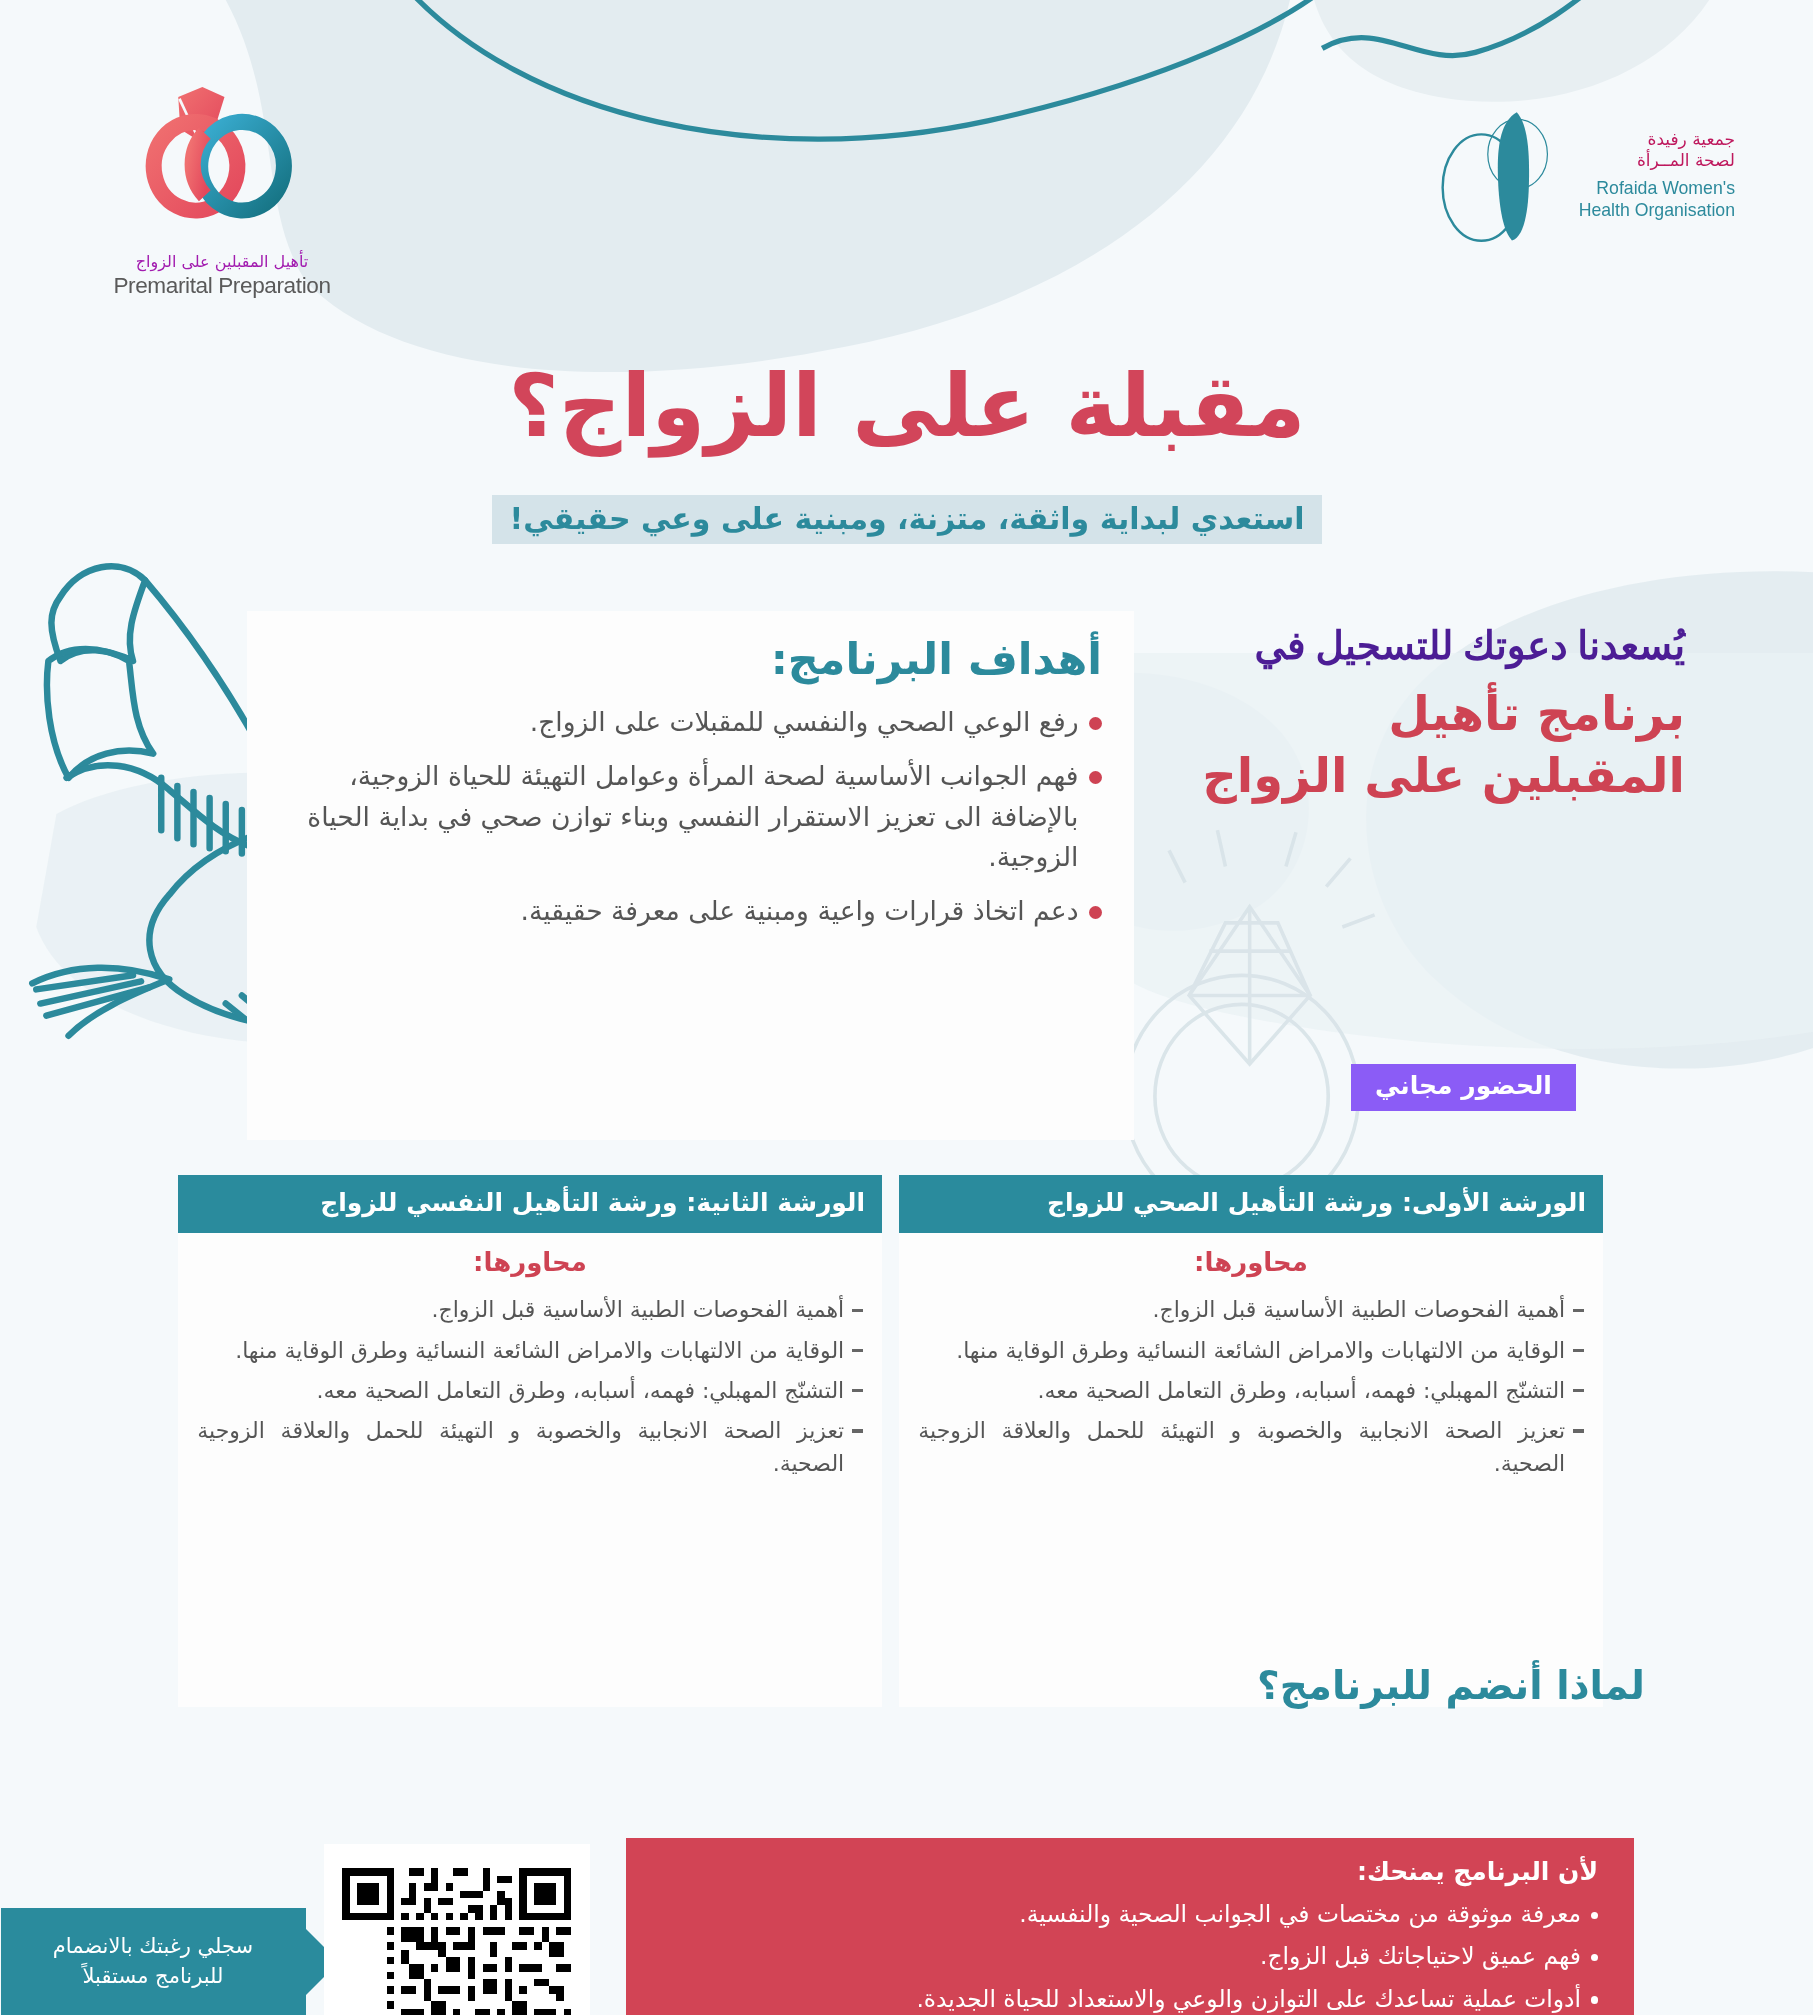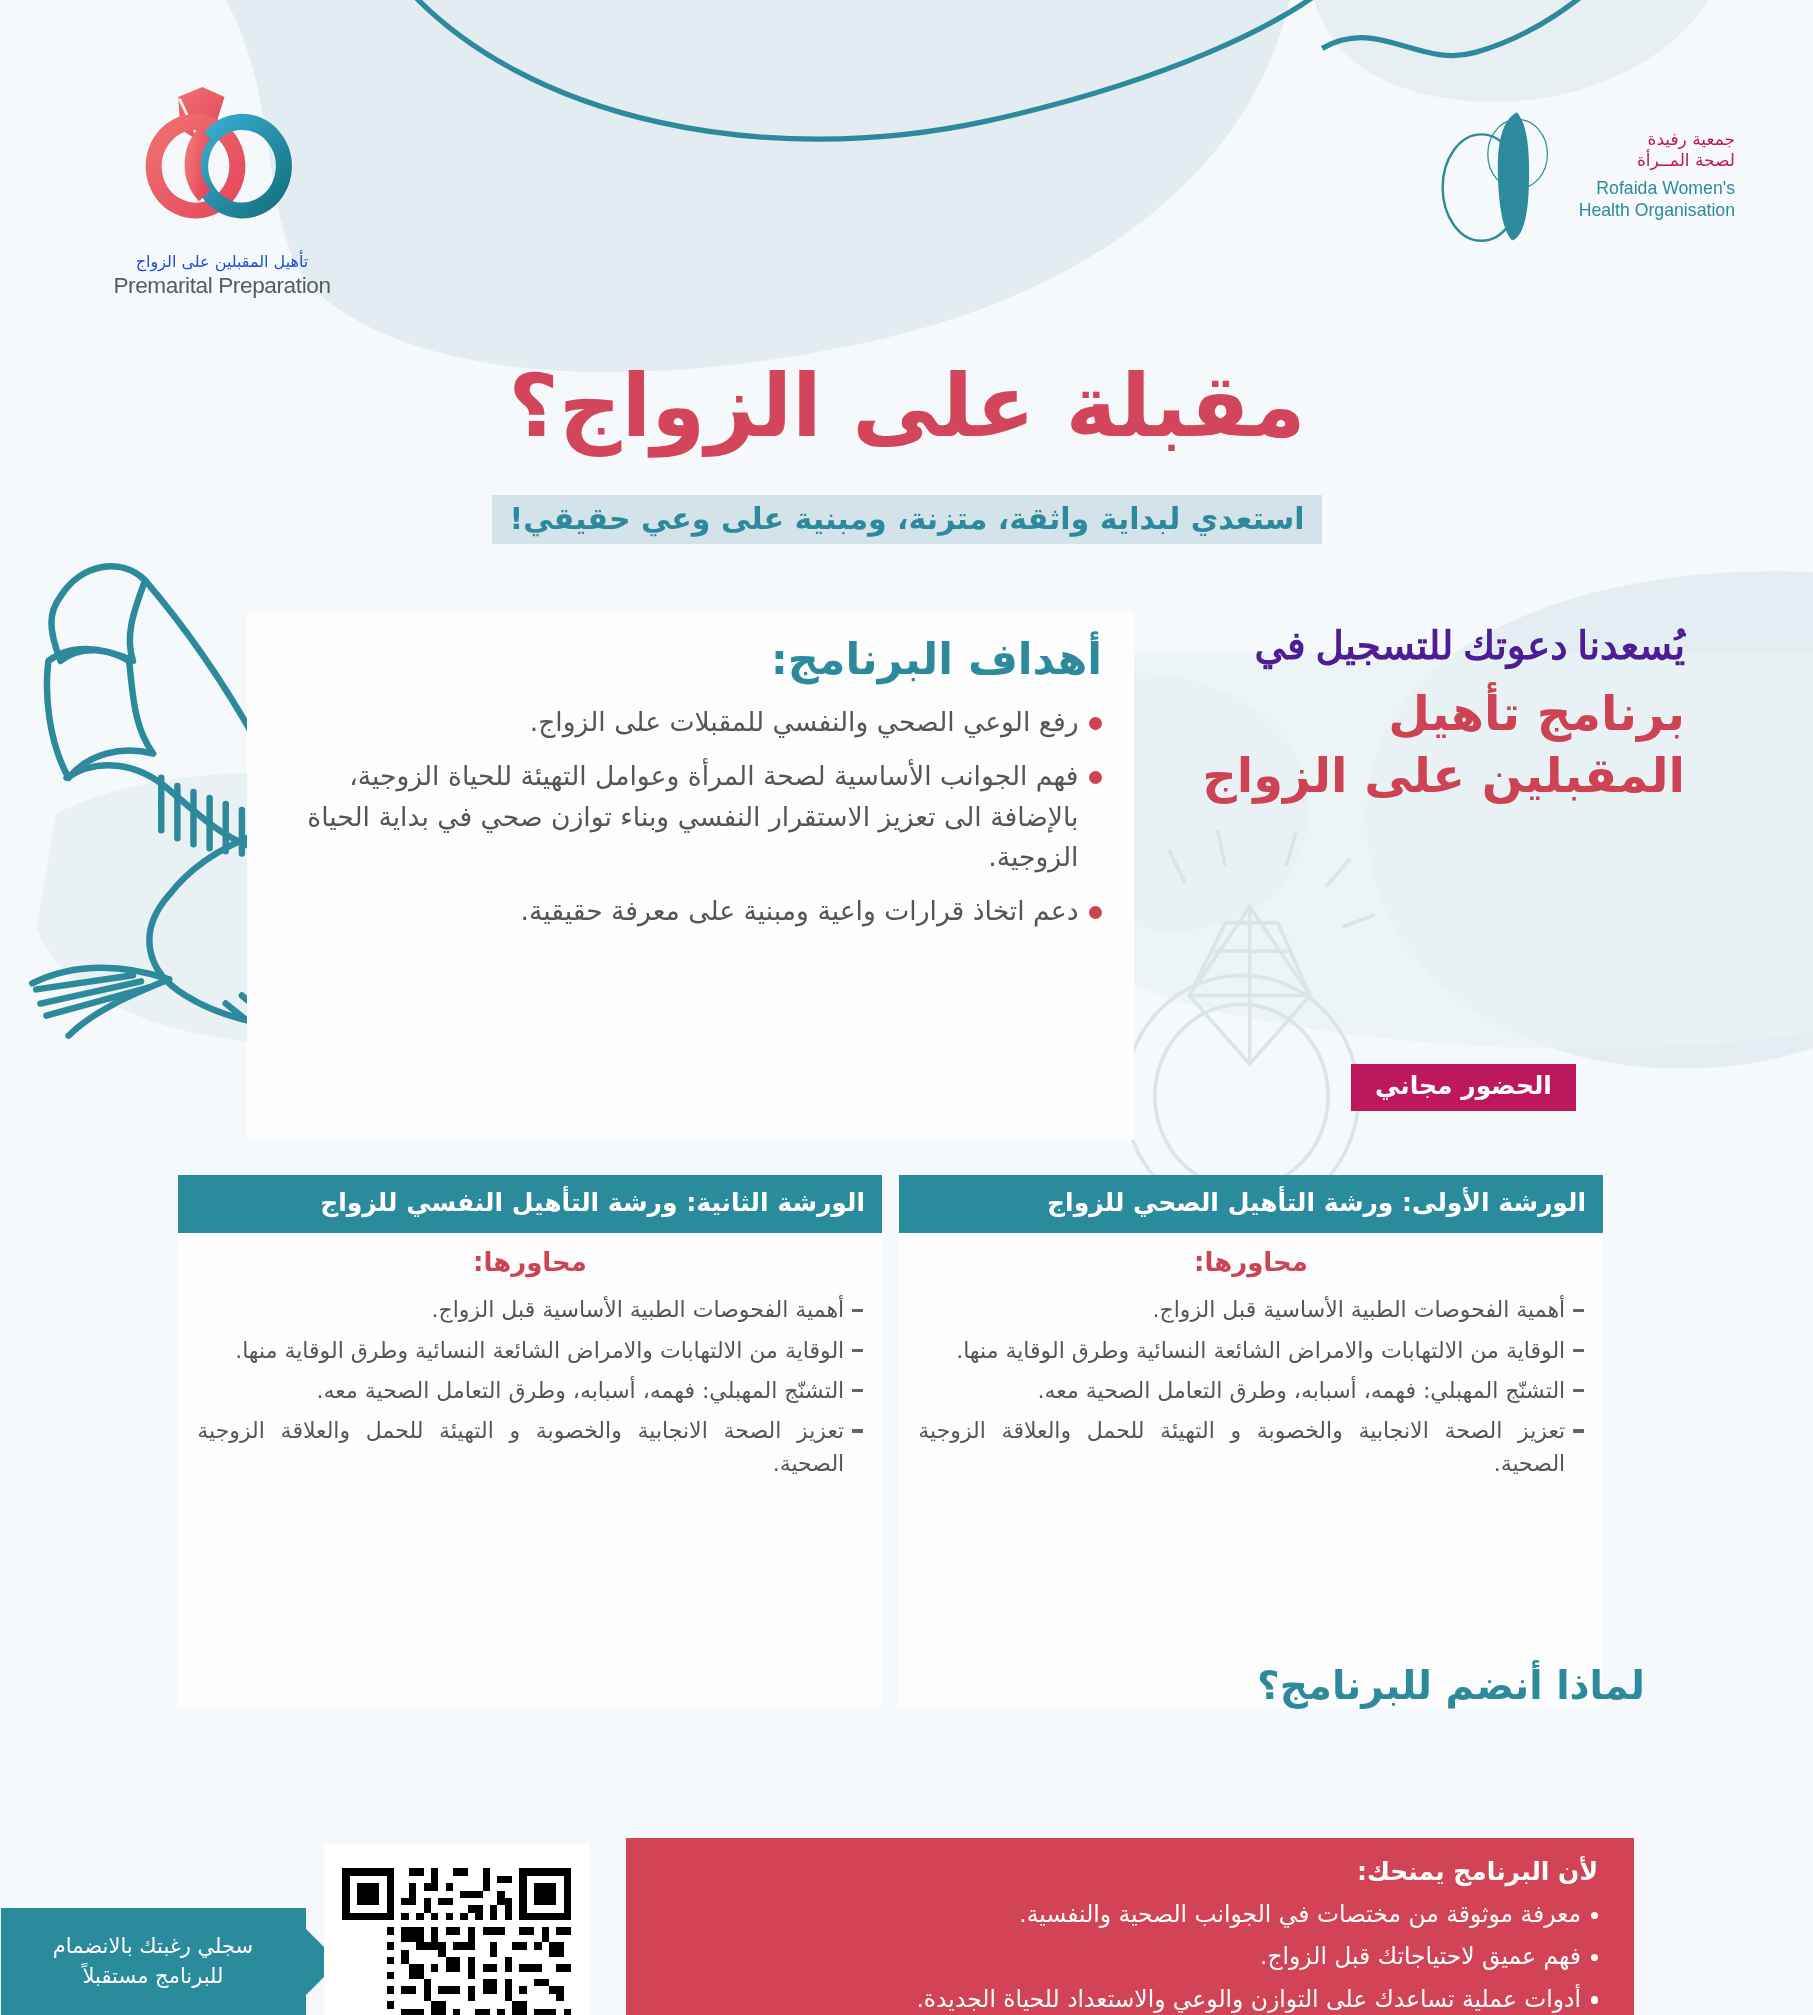--- a/index.html
+++ b/index.html
@@ -42,21 +42,21 @@
 
   .logo-left {
     position: absolute;
     left: 93px;
     top: 85px;
     width: 258px;
     text-align: center;
   }
   .logo-left .rings { width: 169px; height: 161px; margin: 0 auto; display:block; }
   .logo-left .ar-name {
-    font-size: 16px; color: #1d4ed8; margin-top: 5.6px;
+    font-size: 16px; color: #a21caf; margin-top: 5.6px;
     font-family: "DejaVu Sans", sans-serif; direction: rtl;
   }
   .logo-left .en-name {
     font-size: 22.6px; color: #5A5A5A; margin-top: 2.4px; letter-spacing: -0.4px;
     direction: ltr;
   }
 
   .logo-right {
     position: absolute;
     right: 79px;
@@ -177,21 +177,21 @@
     font-weight: 700;
     line-height: 1.28;
     margin-top: 13.7px;
     font-family: "DejaVu Sans", sans-serif;
   }
 
   .free-badge {
     position: absolute;
     right: 1330px;
     top: 1066px;
-    background: #be185d;
+    background: #8b5cf6;
     color: #FFFFFF;
     font-size: 25px;
     font-weight: 700;
     padding: 7.3px 24px 10.5px;
     direction: rtl;
     z-index: 7;
     font-family: "DejaVu Sans", sans-serif;
   }
   .free-badge-pos {
     position: absolute;

